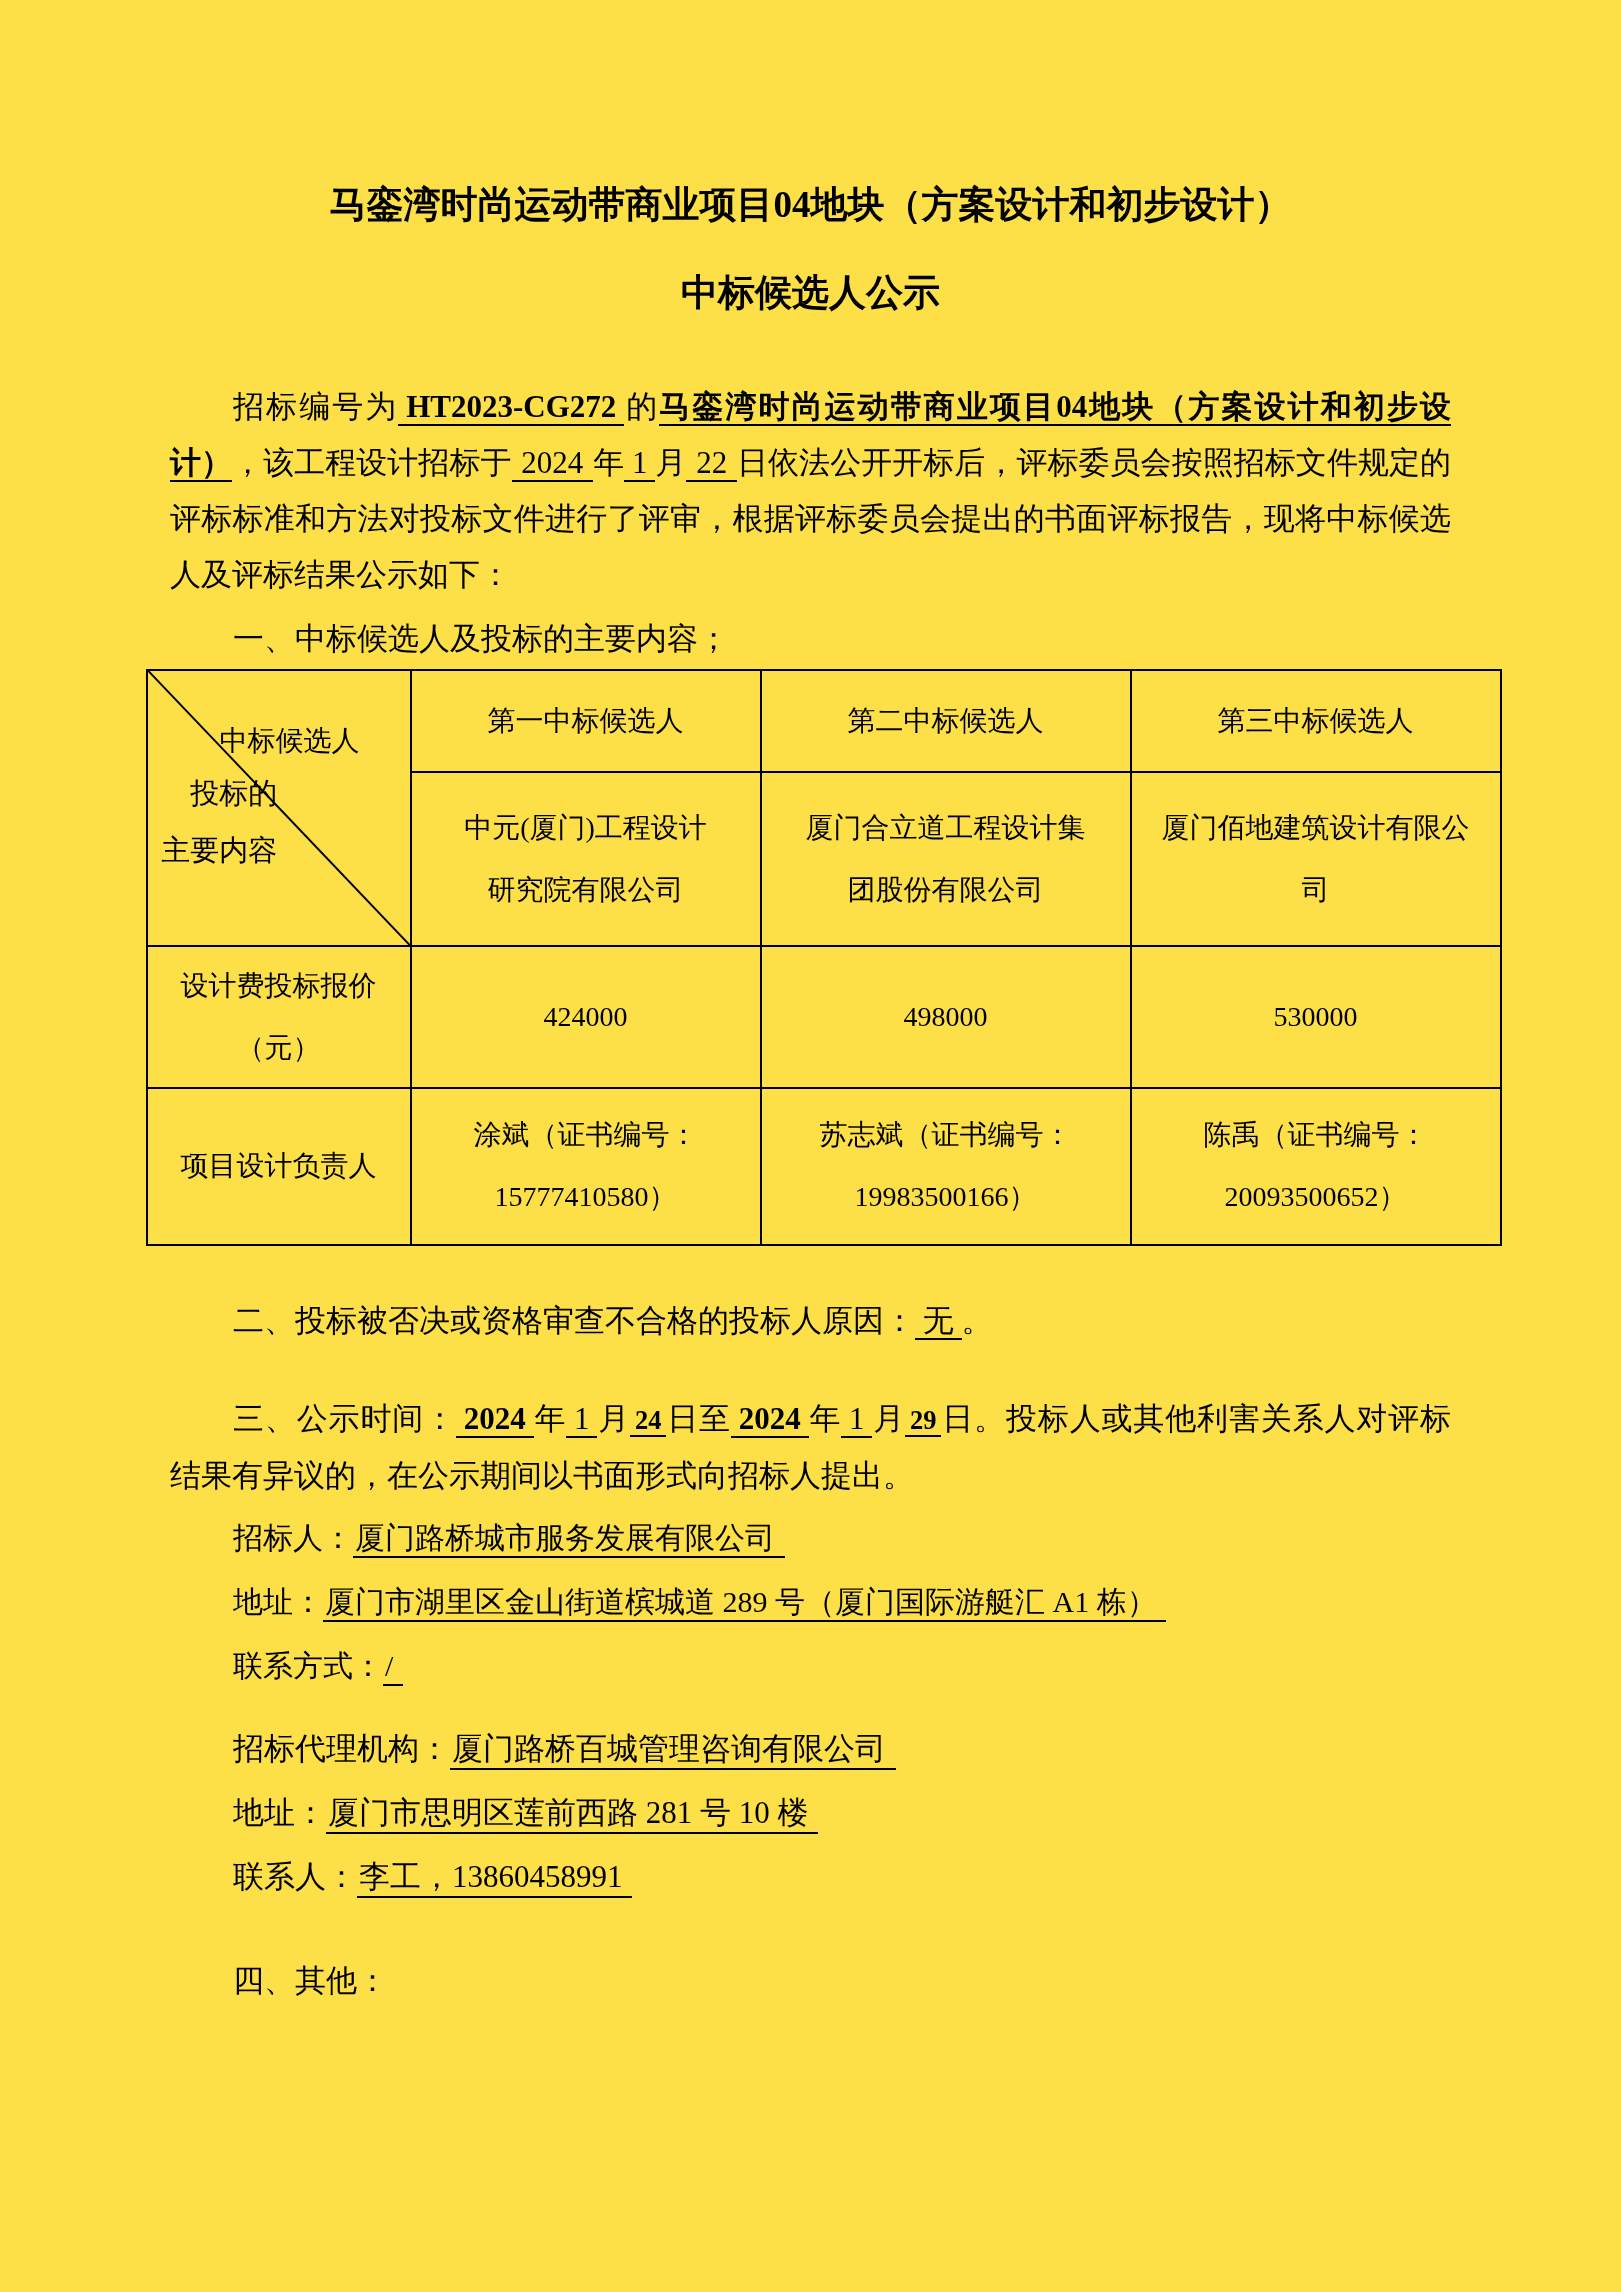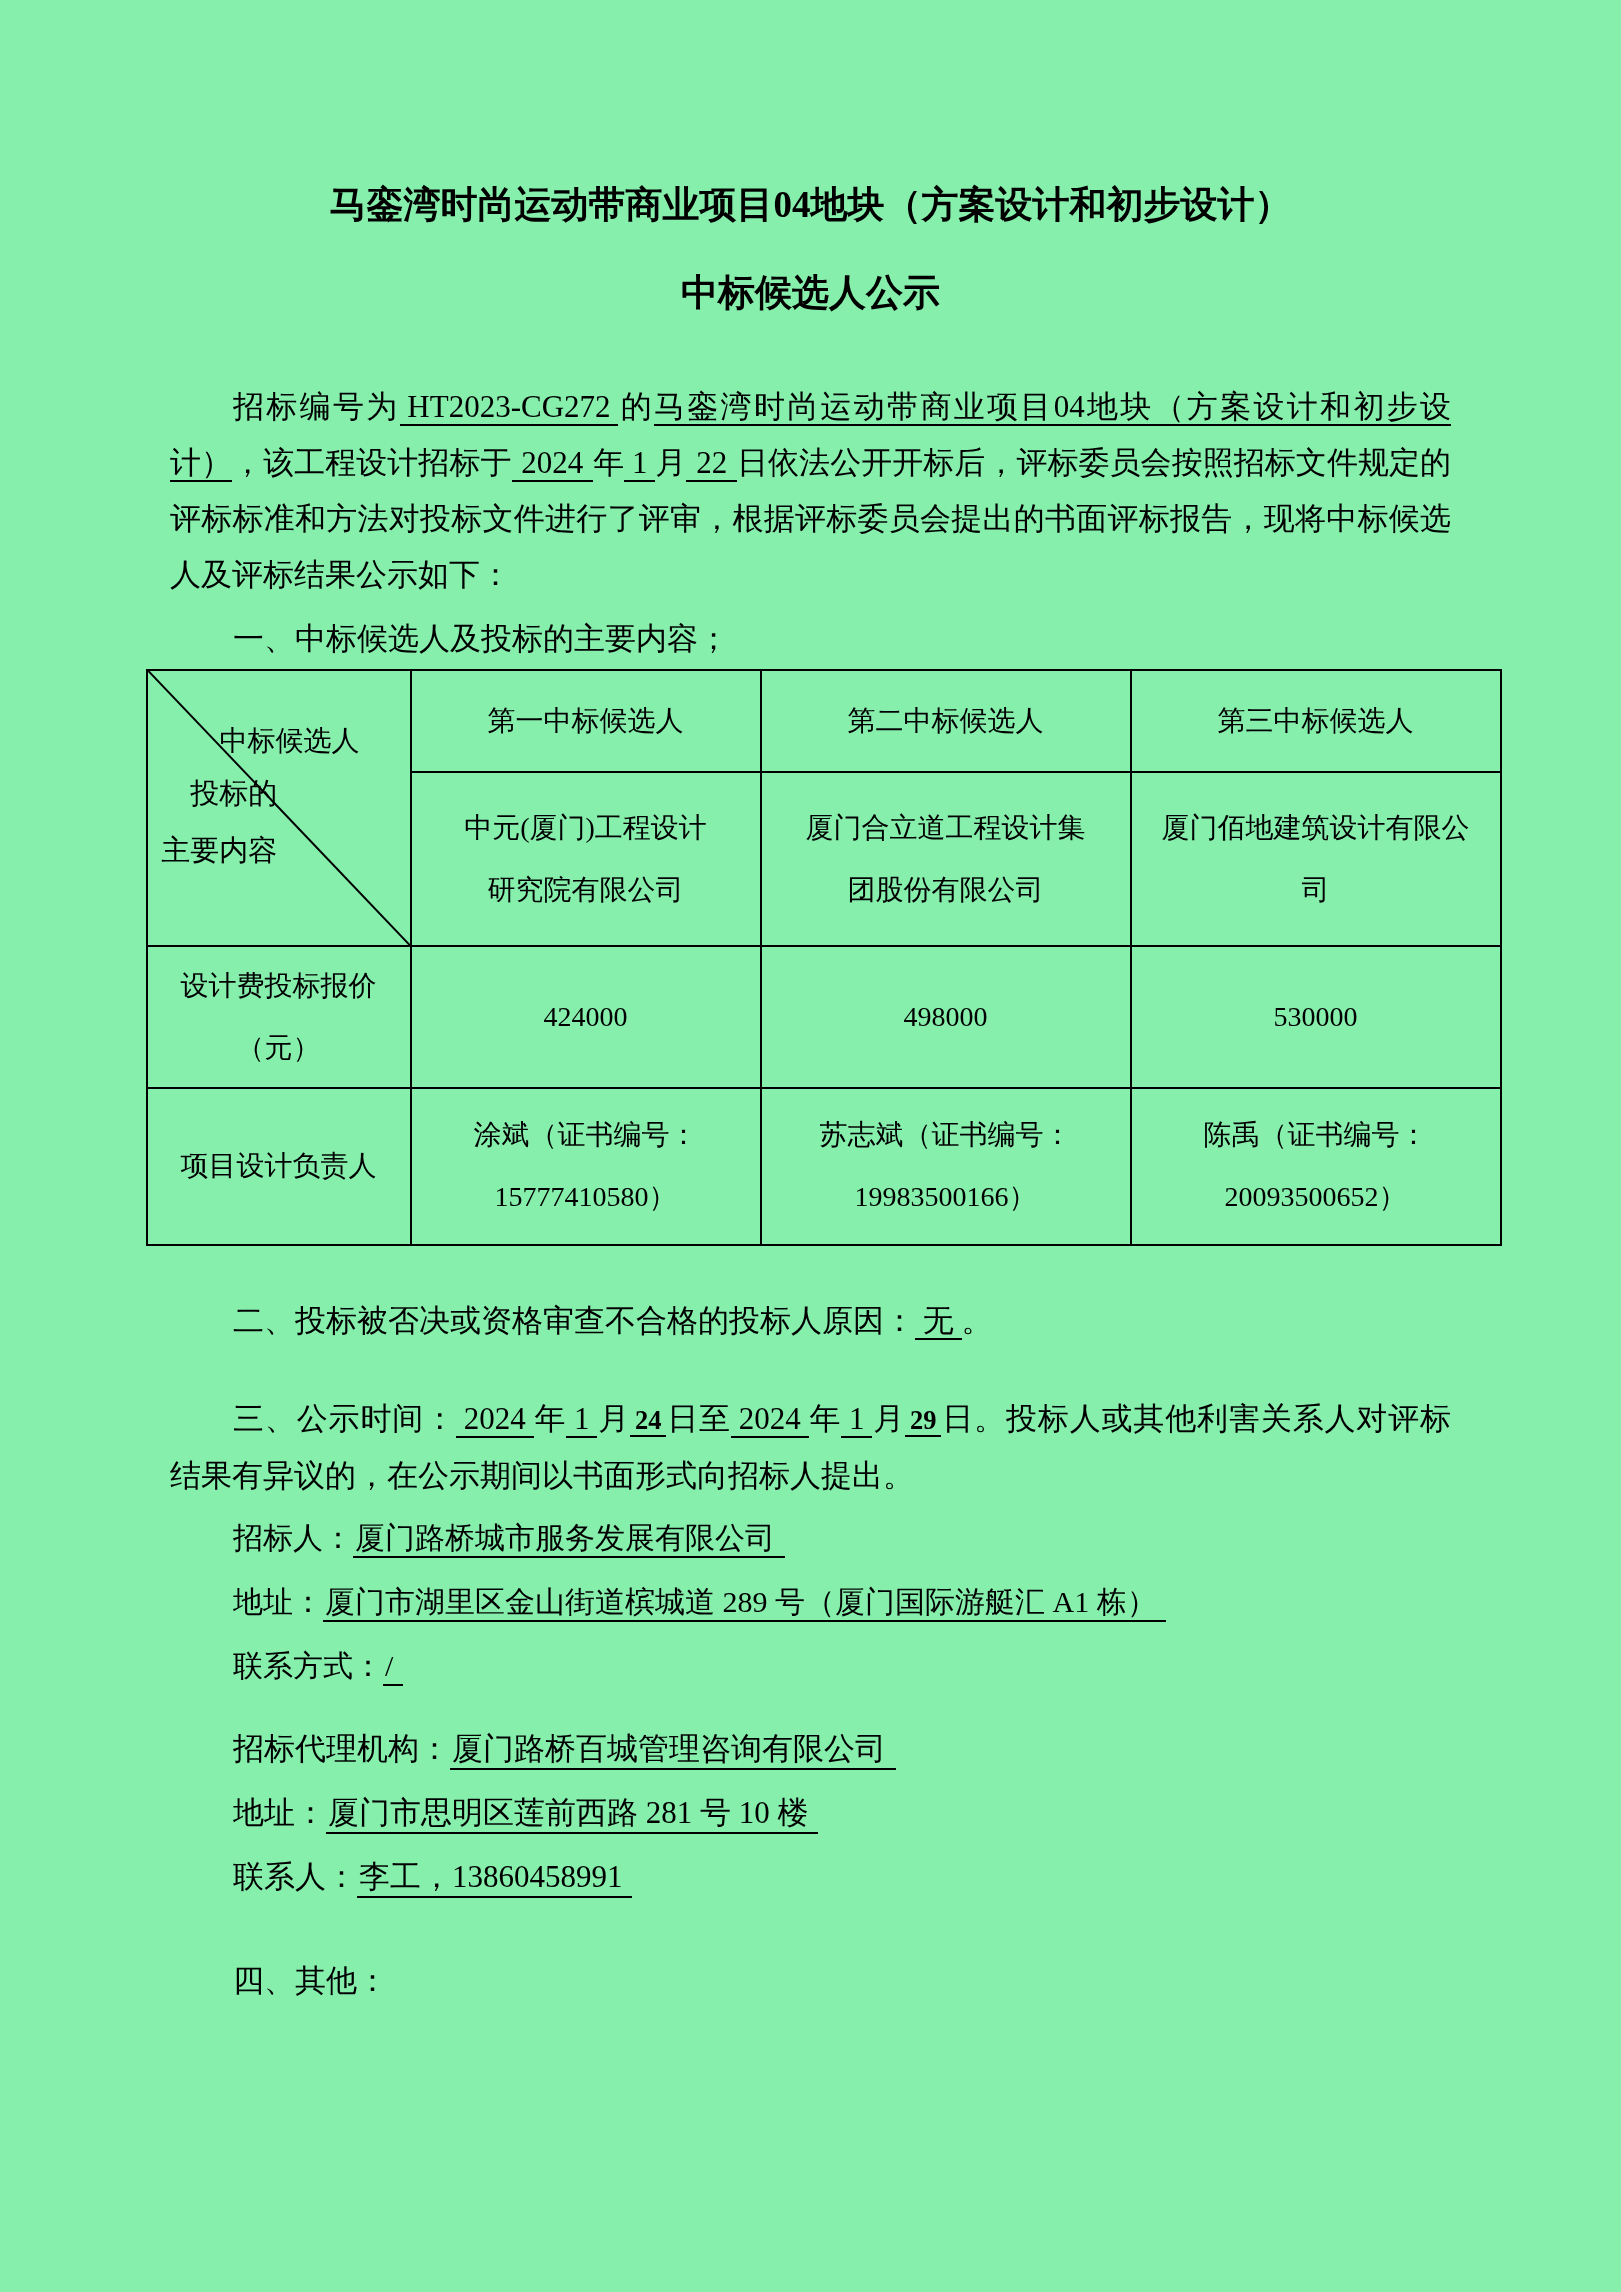--- a/index.html
+++ b/index.html
@@ -1,20 +1,20 @@
 <!DOCTYPE html>
 <html><head>
 <meta charset="utf-8">
 <style>
   html,body{margin:0;padding:0;background:#ffffff;}
   .page{
     position:relative;
     width:1621px;
     height:2293px;
-    background:#86efac;
+    background:#fde047;
     color:#000000;
     font-family:"Liberation Serif","DejaVu Serif",serif;
     overflow:hidden;
   }
   .content{
     position:absolute;
     inset:0;
     padding:181px 170px 0 170px;
     box-sizing:border-box;
   }
@@ -33,21 +33,21 @@
     text-align:justify;
     text-indent:63px;
   }
   .heading1{
     margin:7.8px 0 0 0;
     font-size:31px;
     line-height:56px;
     text-indent:63px;
   }
   
-  .ub{font-weight:normal;border-bottom:2.9px solid #000;margin-top:39px;}
+  .ub{font-weight:bold;border-bottom:2.9px solid #000;margin-top:39px;}
   .pad8{padding:0 7.8px;}
   .pad10{padding:0 9.8px;}
   .u{border-bottom:2px solid #000;}
   .us{font-weight:bold;font-size:26.5px;border-bottom:2.9px solid #000;padding:0 4.9px;}
   .uval{border-bottom:2px solid #000;padding:0 9.8px 2px 2px;}
 
   table.bid{
     border-collapse:collapse;
     table-layout:fixed;
     width:1355px;

